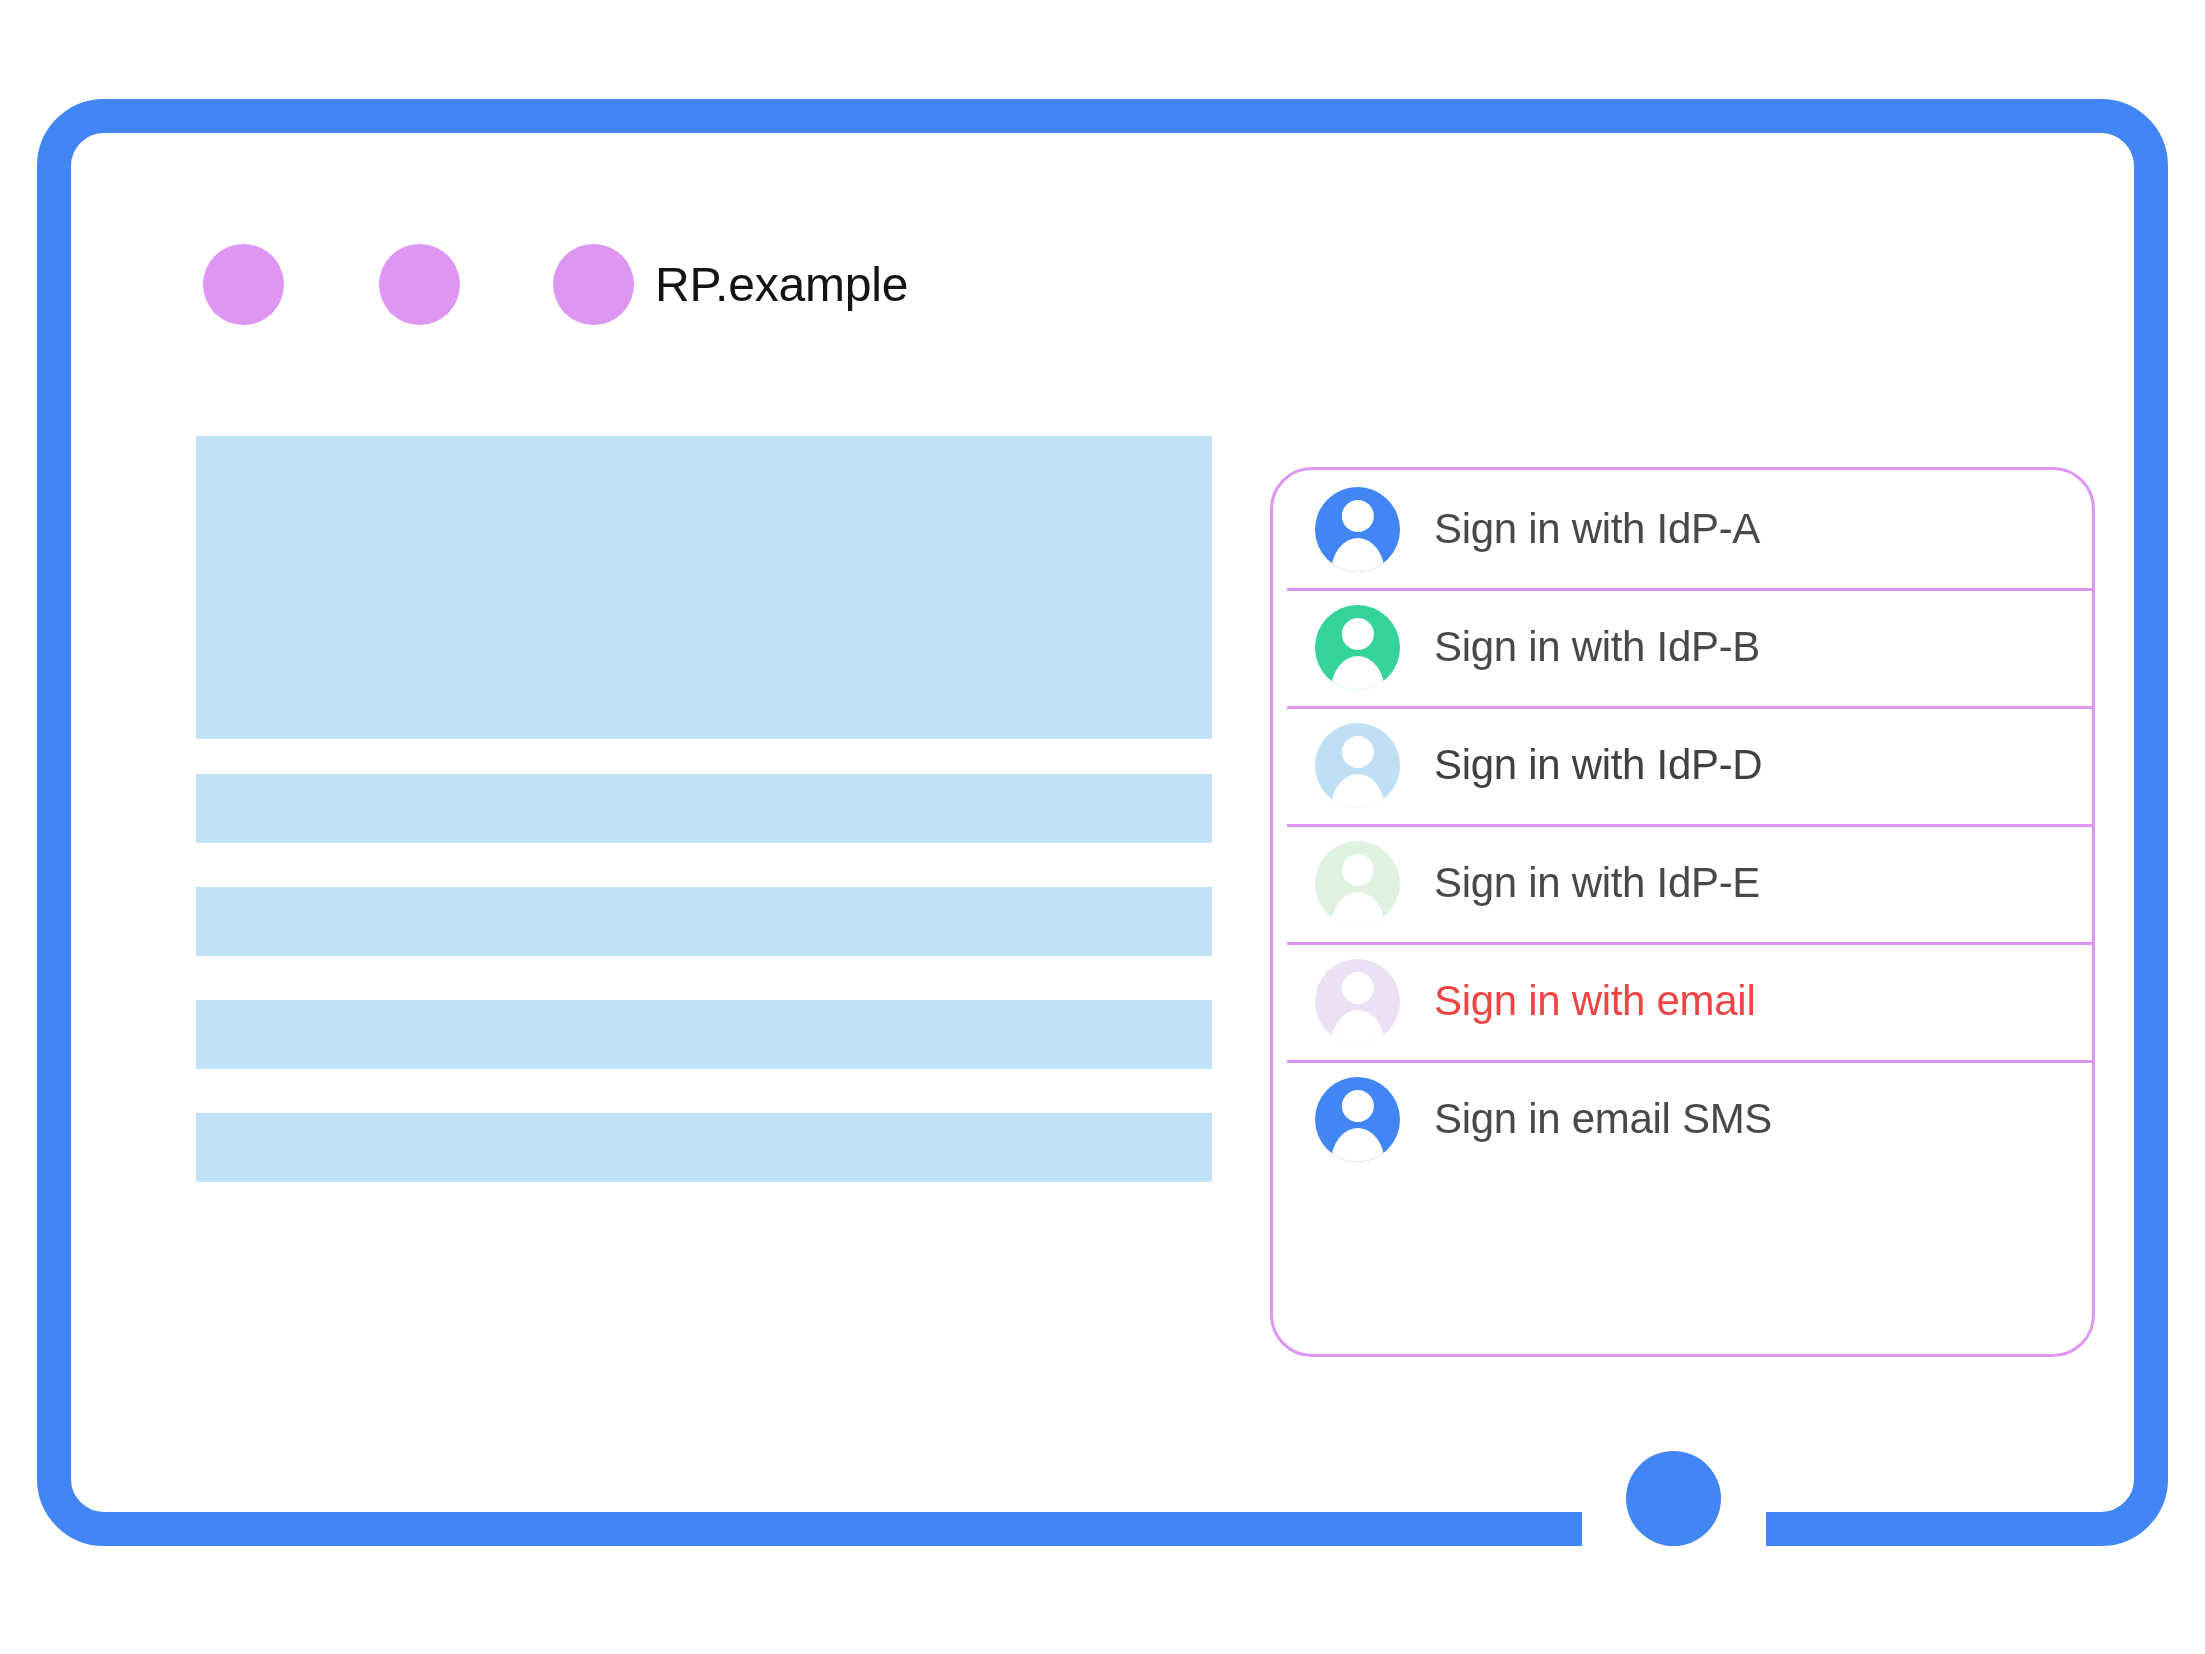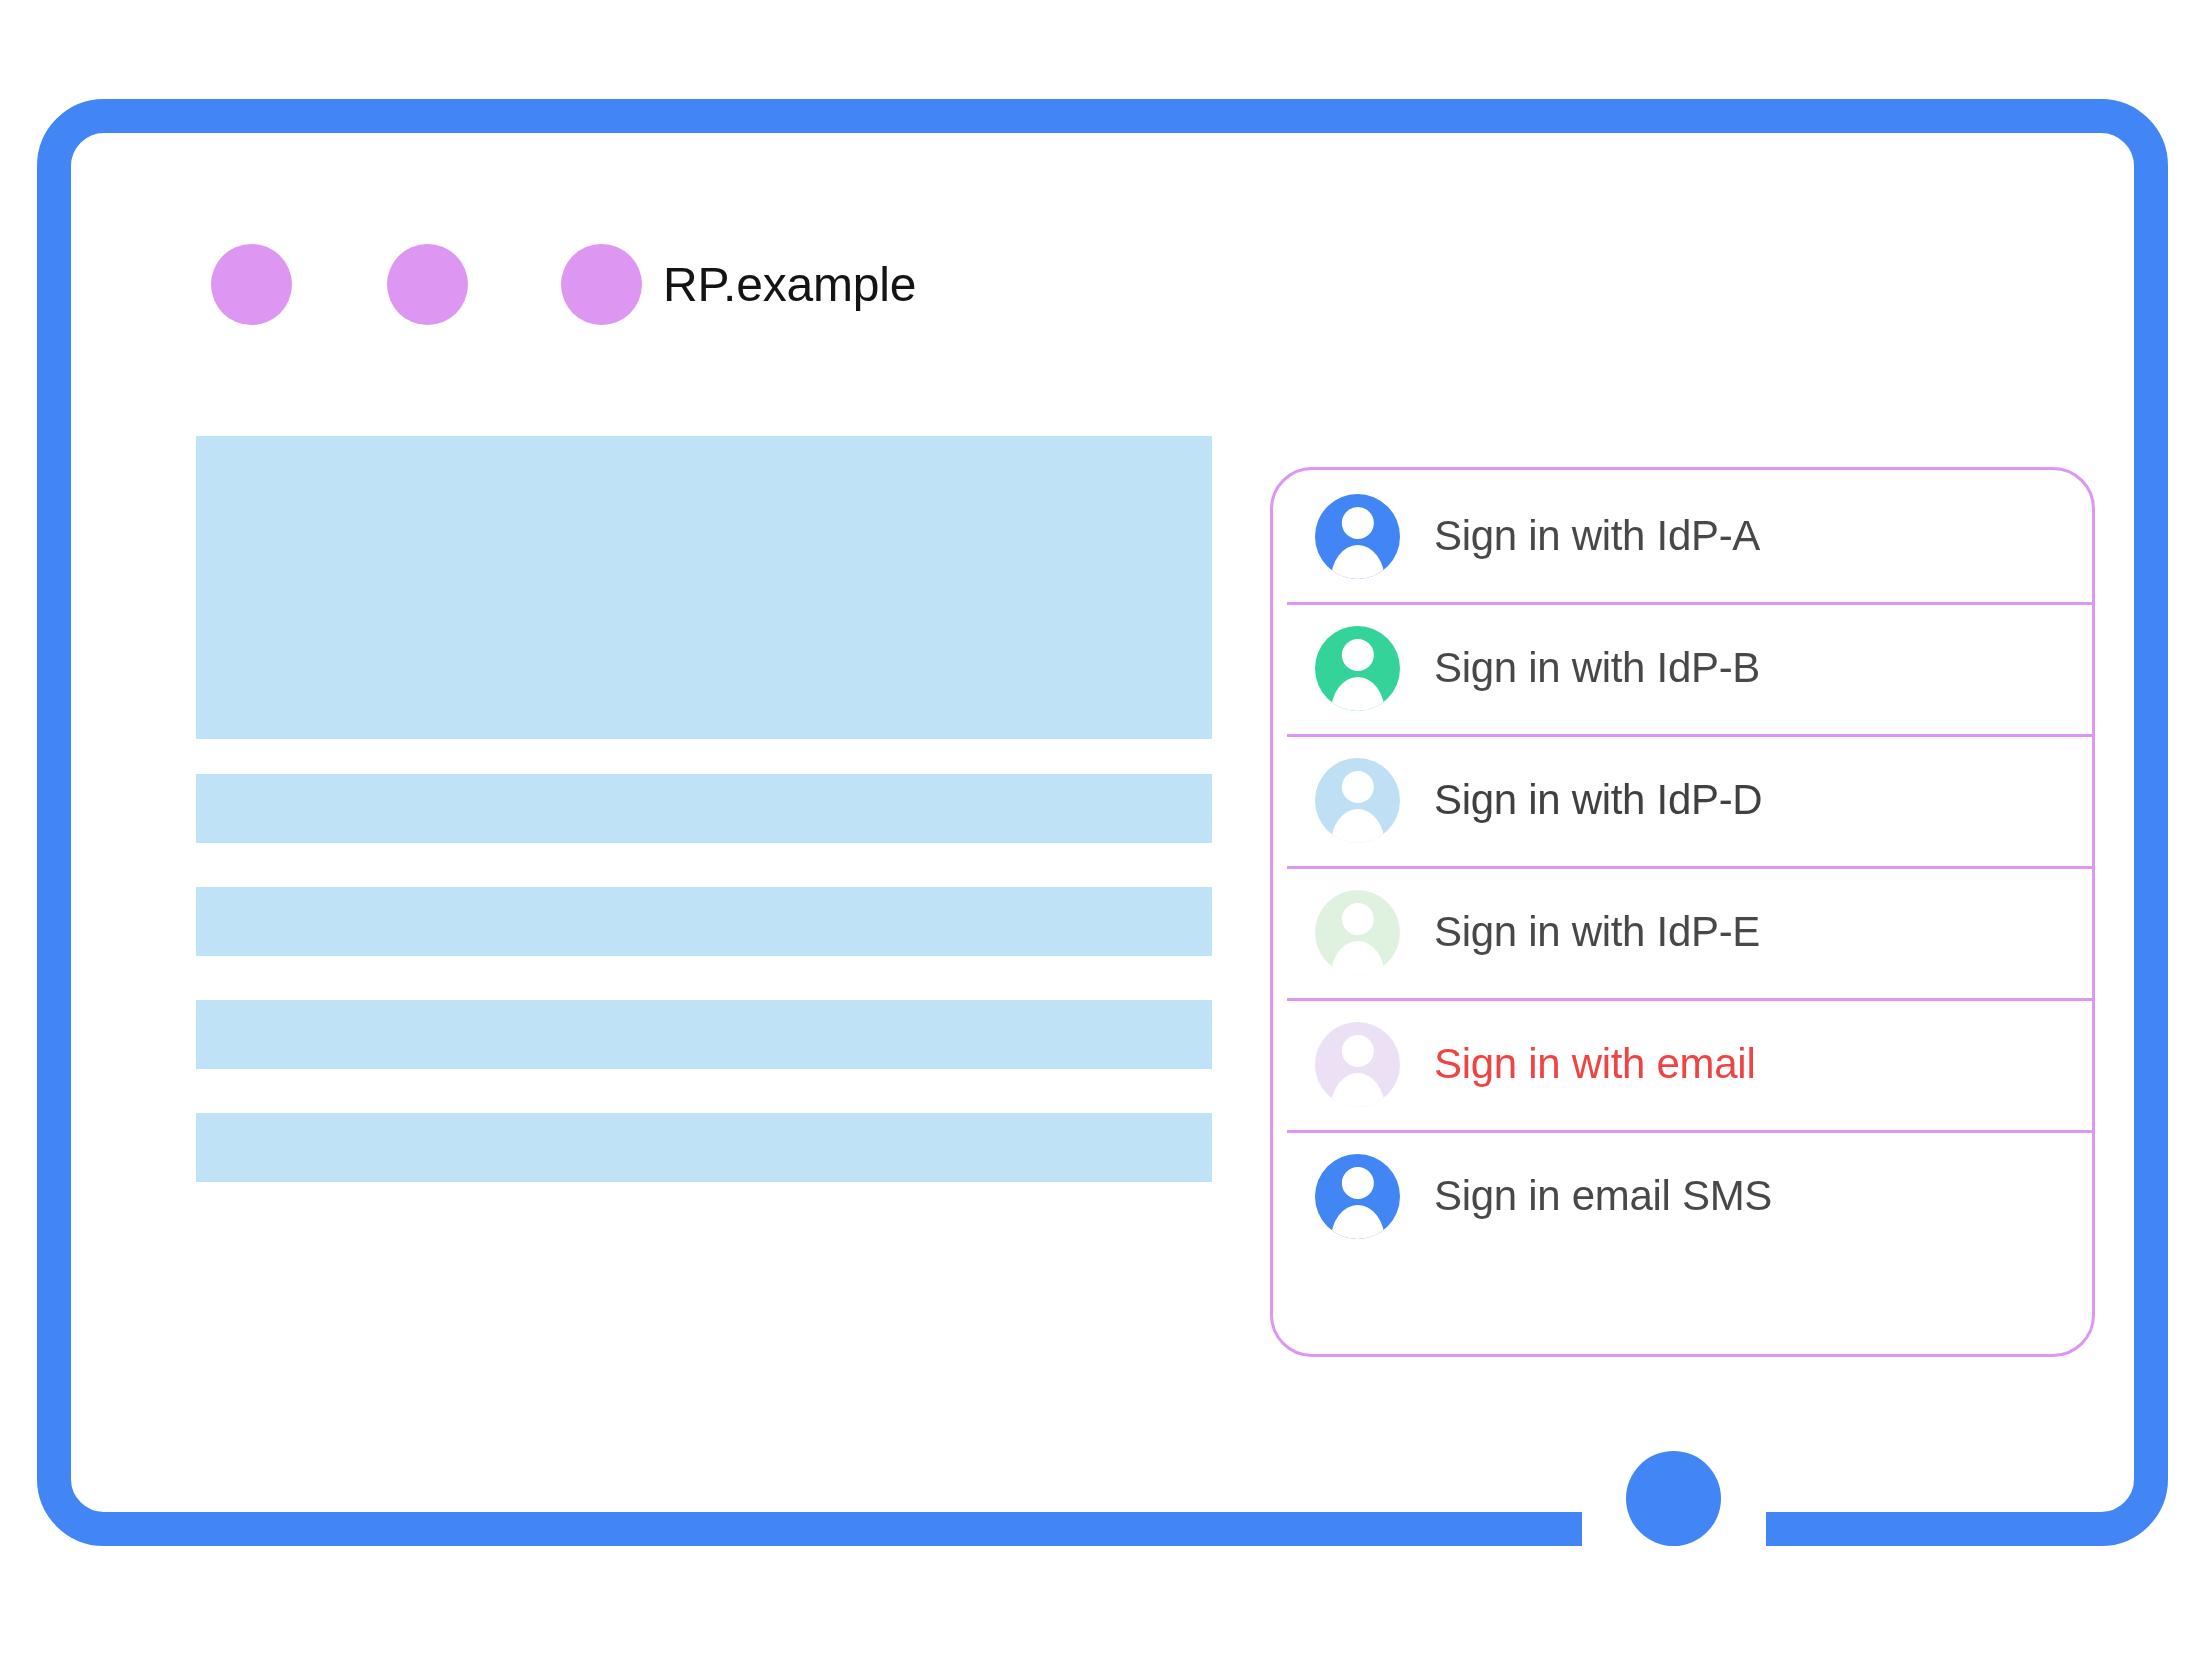--- a/index.html
+++ b/index.html
@@ -53,21 +53,21 @@
     top: 201px;
     width: 1980px;
     height: 1244px;
     background: #ffffff;
     border-radius: 37px;
   }
 
   
   #title-bar {
     position: absolute;
-    left: 16px;
+    left: 8px;
     top: 0;
     width: 100%;
     height: 141px;
   }
   .window-dot {
     position: absolute;
     top: 43px;
     width: 81px;
     height: 81px;
     border-radius: 50%;
@@ -113,21 +113,21 @@
     box-sizing: border-box;
     background: #ffffff;
     border: 3.5px solid #dd96f2;
     border-radius: 42px;
     overflow: hidden;
   }
   .signin-row {
     position: relative;
     display: flex;
     align-items: center;
-    height: 132px;
+    height: 118px;
     padding-left: 42px;
     box-sizing: border-box;
     cursor: pointer;
   }
   .signin-row + .signin-row::before {
     content: "";
     position: absolute;
     left: 14px;
     right: 0;
     top: 0;

